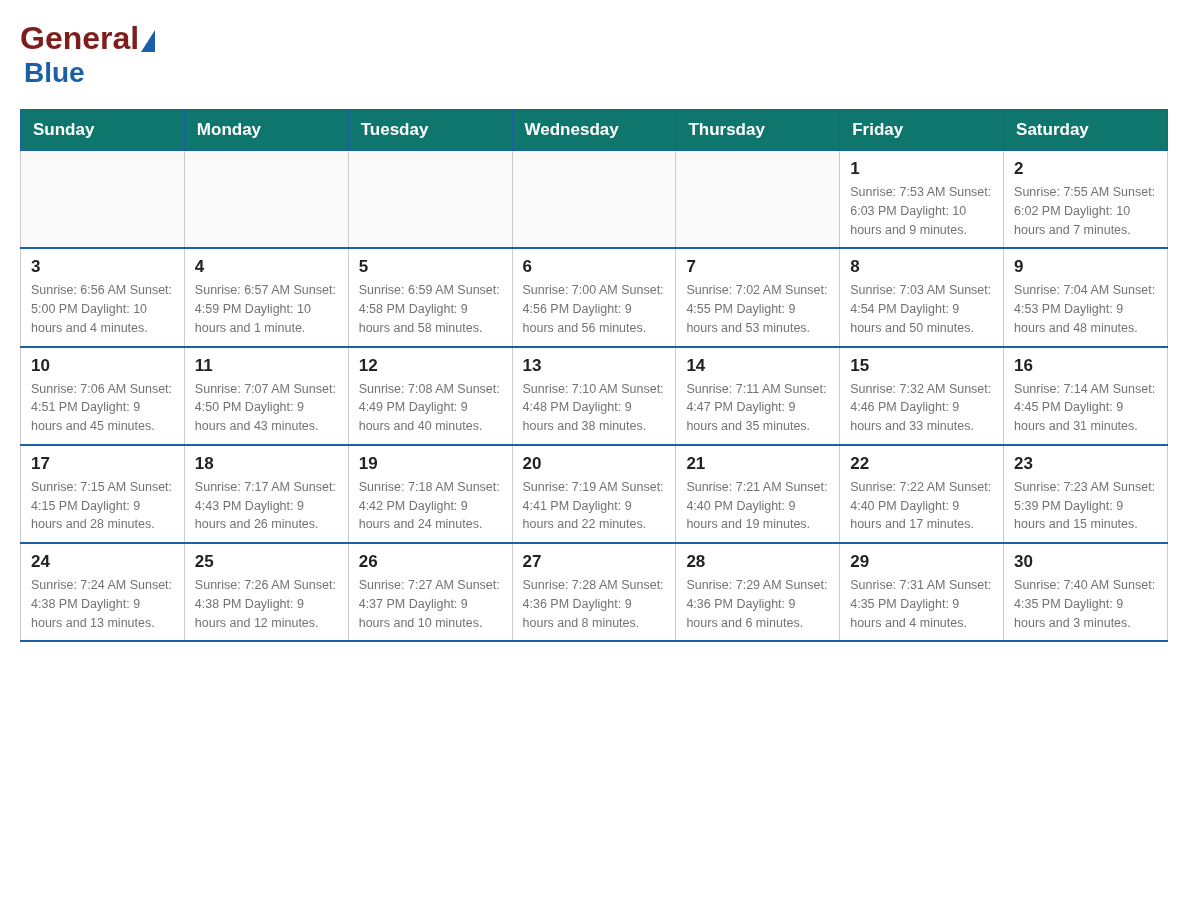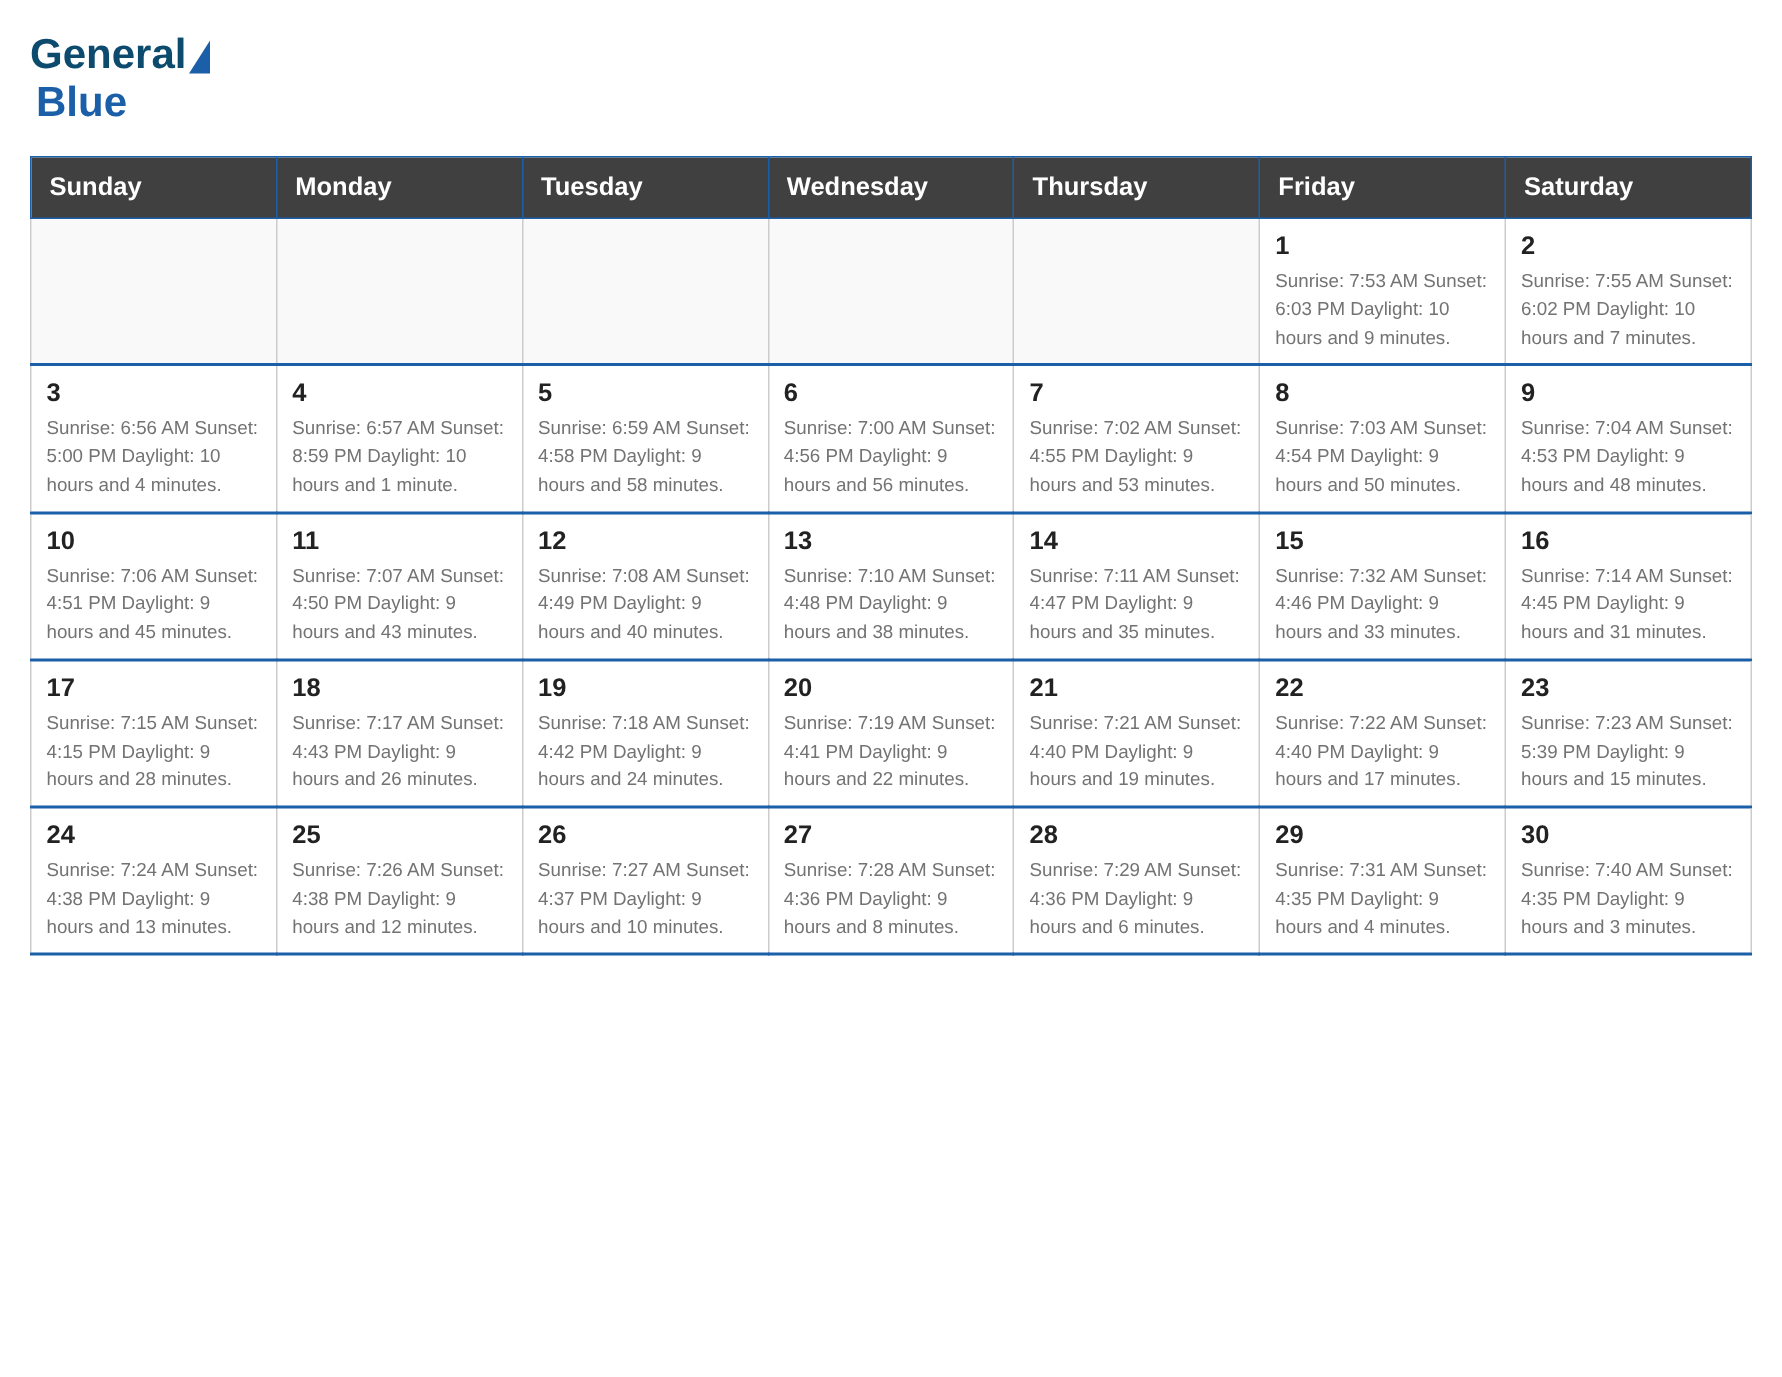--- a/index.html
+++ b/index.html
@@ -15,23 +15,23 @@
       justify-content: space-between;
       align-items: flex-start;
       margin-bottom: 20px;
     }
     .logo {
       display: flex;
       flex-direction: column;
       align-items: flex-start;
     }
     .logo-text-general {
-      font-size: 28px;
+      font-size: 32px;
       font-weight: bold;
-      color: #0c4a6e;
+      color: #7f1d1d;
       display: flex;
       align-items: center;
     }
     .logo-triangle {
       width: 0;
       height: 0;
       border-left: 14px solid transparent;
       border-right: 0px solid transparent;
       border-bottom: 22px solid #1a5fa8;
       display: inline-block;
@@ -58,21 +58,21 @@
       font-size: 22px;
       color: #444;
       margin-top: 6px;
     }
     .calendar {
       width: 100%;
       border-collapse: collapse;
       border: 1px solid #aaa;
     }
     .calendar thead tr th {
-      background-color: #404040;
+      background-color: #0f766e;
       color: #fff;
       font-size: 17px;
       font-weight: bold;
       padding: 10px 12px;
       text-align: left;
       border: 1px solid #1a5fa8;
     }
     .calendar tbody tr td {
       vertical-align: top;
       padding: 8px 10px;
@@ -159,21 +159,21 @@
       <tr>
         <td>
           <span class="day-number">3</span>
           <div class="day-info">Sunrise: 6:56 AM
 Sunset: 5:00 PM
 Daylight: 10 hours and 4 minutes.</div>
         </td>
         <td>
           <span class="day-number">4</span>
           <div class="day-info">Sunrise: 6:57 AM
-Sunset: 8:59 PM
+Sunset: 4:59 PM
 Daylight: 10 hours and 1 minute.</div>
         </td>
         <td>
           <span class="day-number">5</span>
           <div class="day-info">Sunrise: 6:59 AM
 Sunset: 4:58 PM
 Daylight: 9 hours and 58 minutes.</div>
         </td>
         <td>
           <span class="day-number">6</span>

